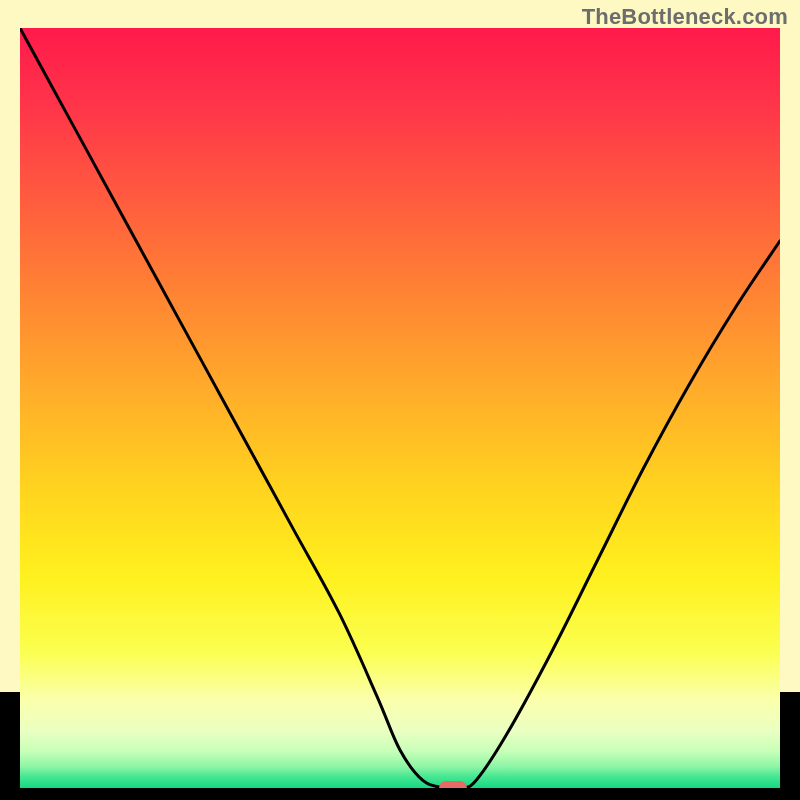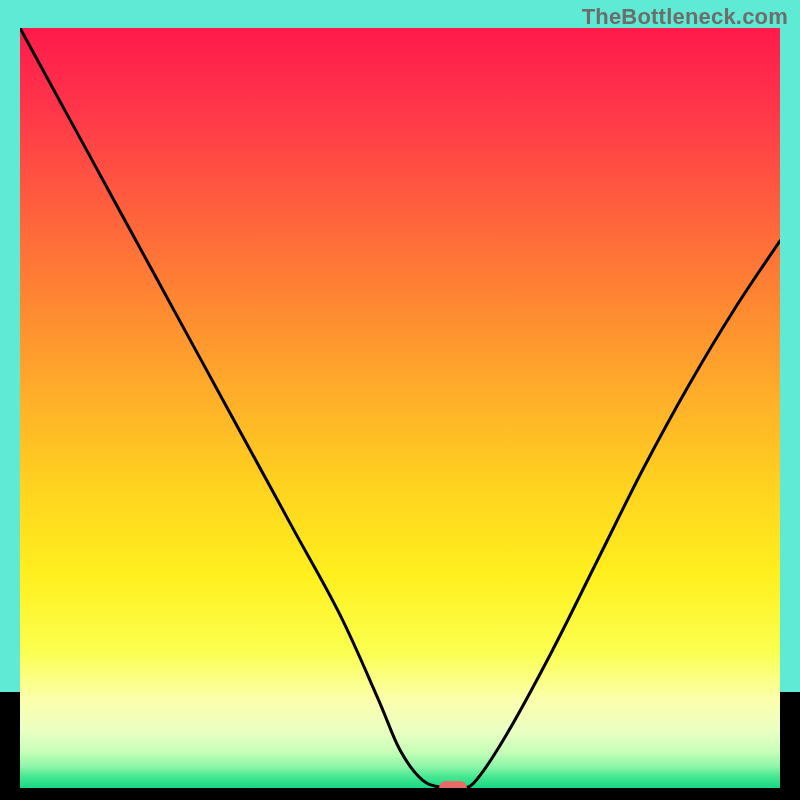--- a/index.html
+++ b/index.html
@@ -8,21 +8,21 @@
     width: 800px;
     height: 800px;
     background: #000;
     overflow: hidden;
     font-family: Arial, Helvetica, sans-serif;
   }
   .frame {
     position: relative;
     width: 800px;
     height: 692px;
-    background: #5eead4;
+    background: #fef9c3;
   }
   .watermark {
     position: absolute;
     top: 4px;
     right: 12px;
     color: #6d6d6d;
     font-size: 22px;
     font-weight: 600;
     letter-spacing: 0.2px;
     z-index: 10;

